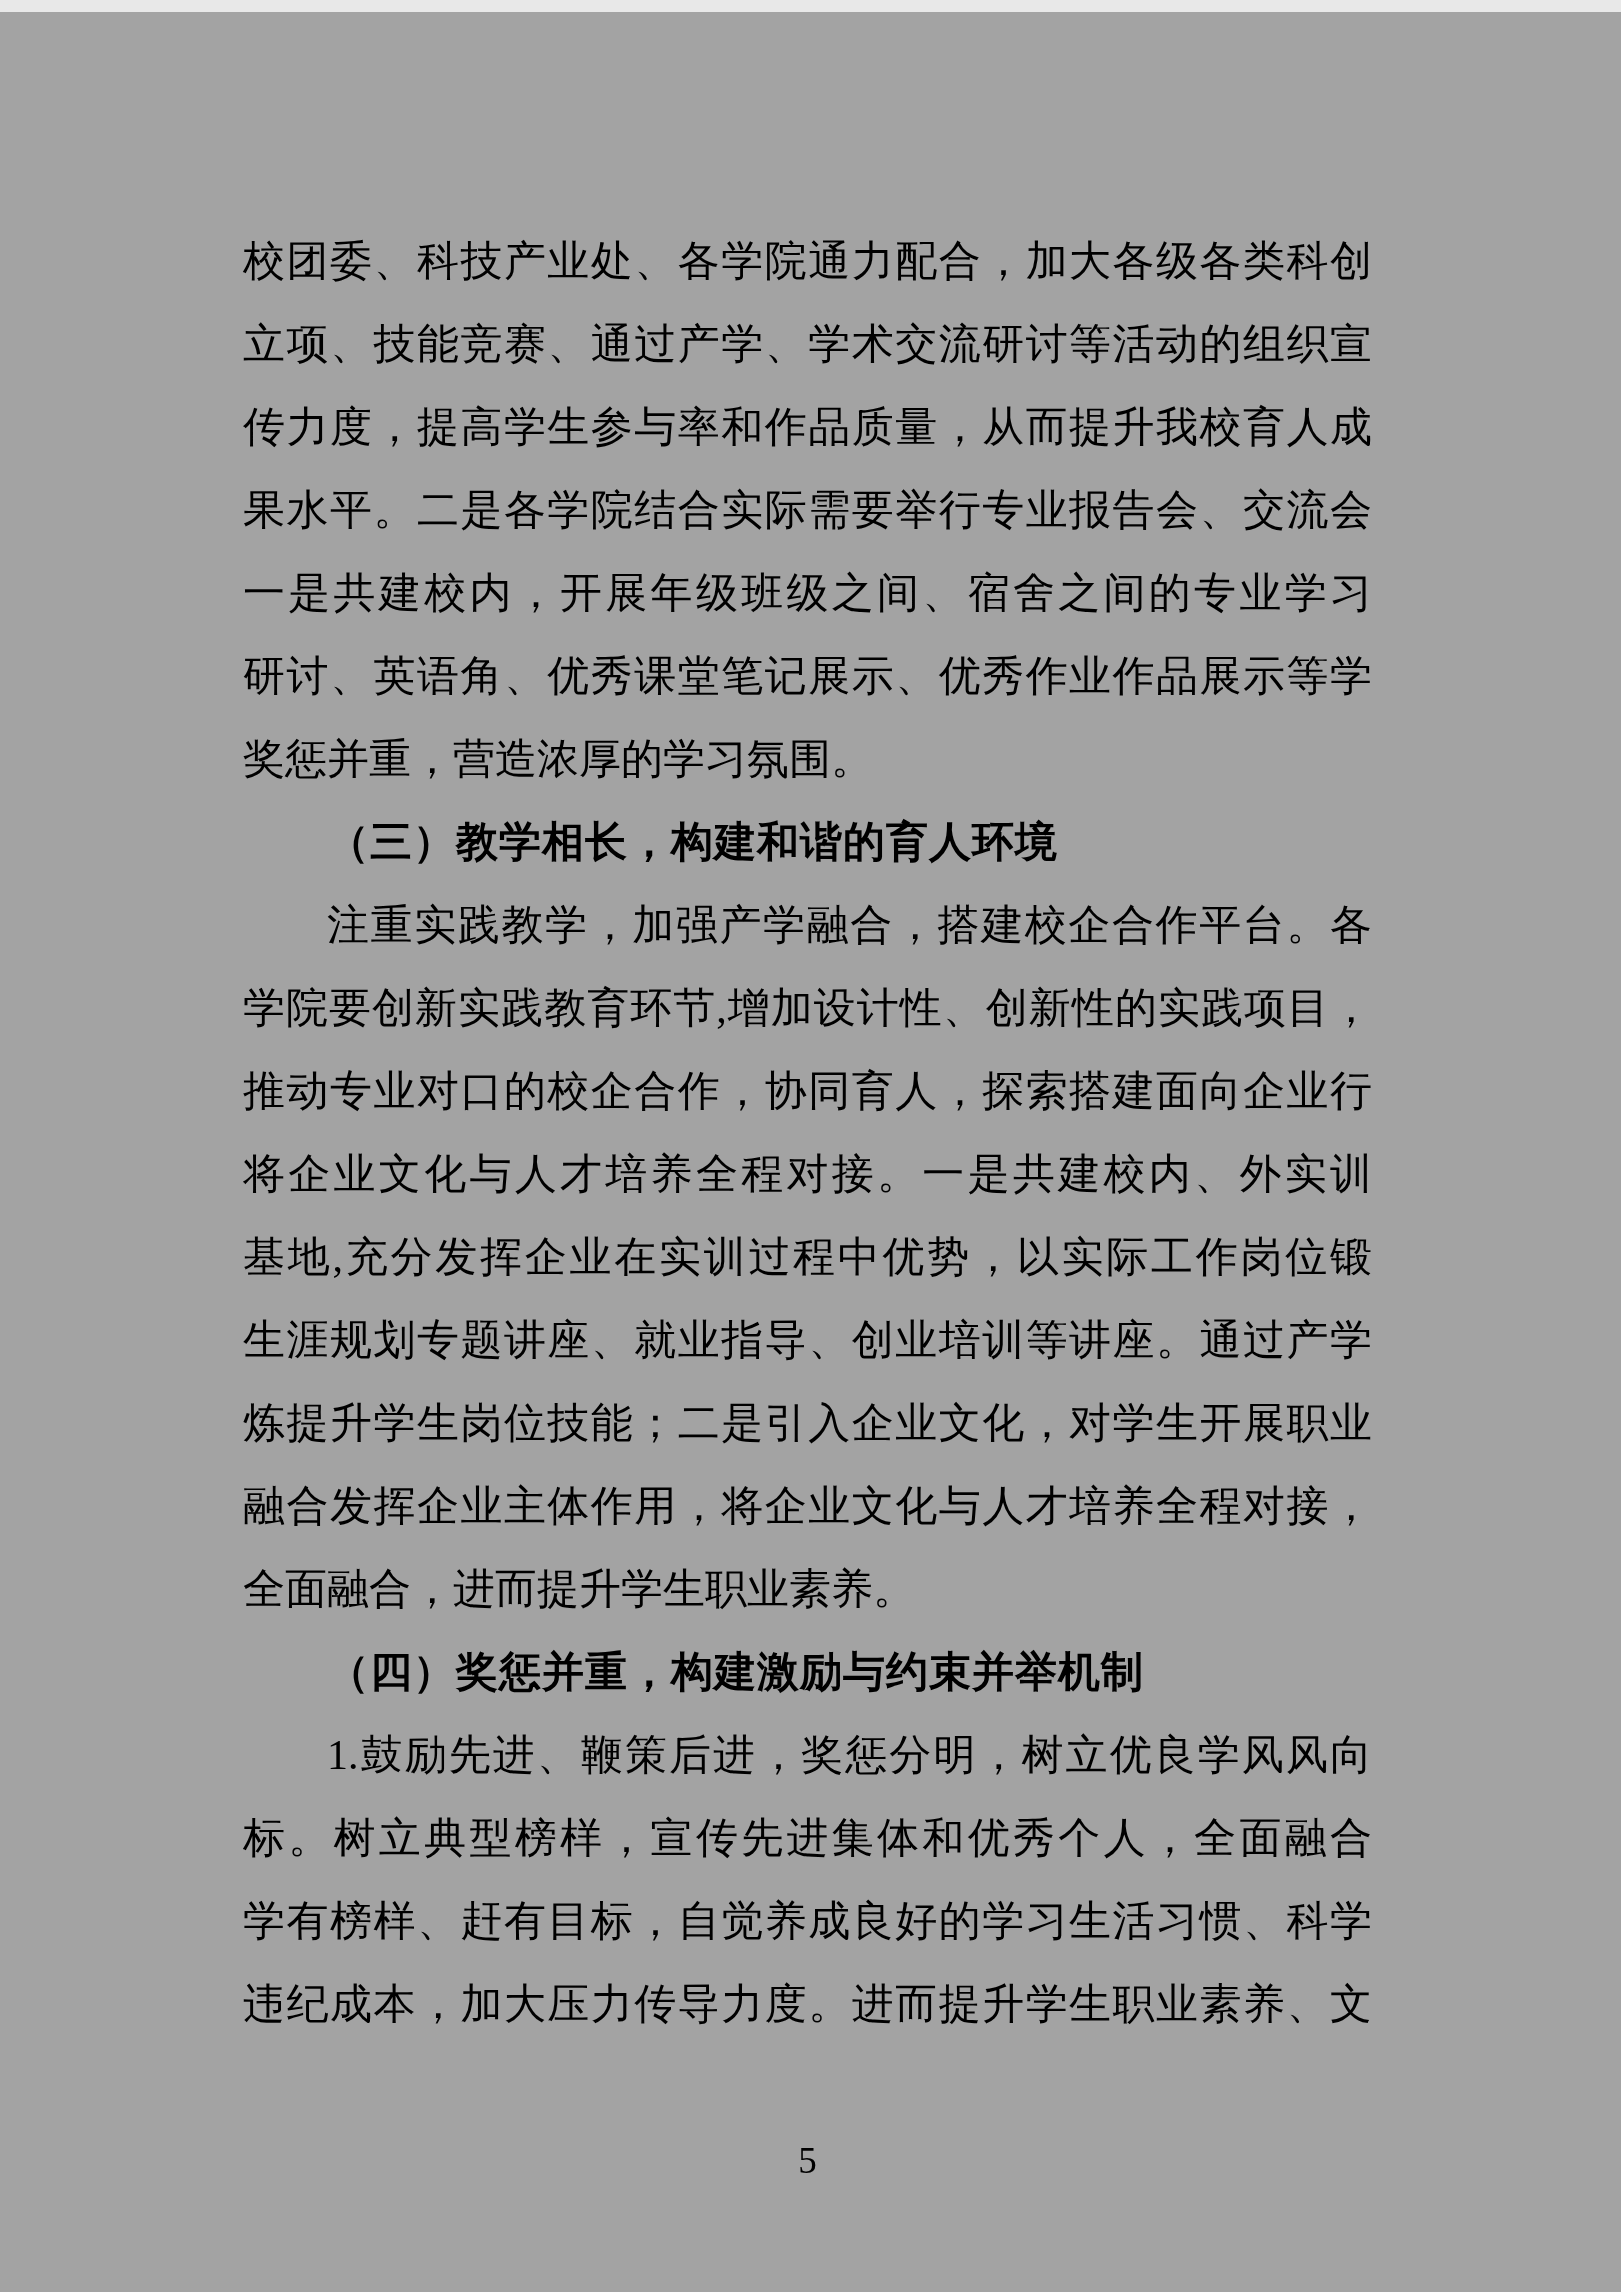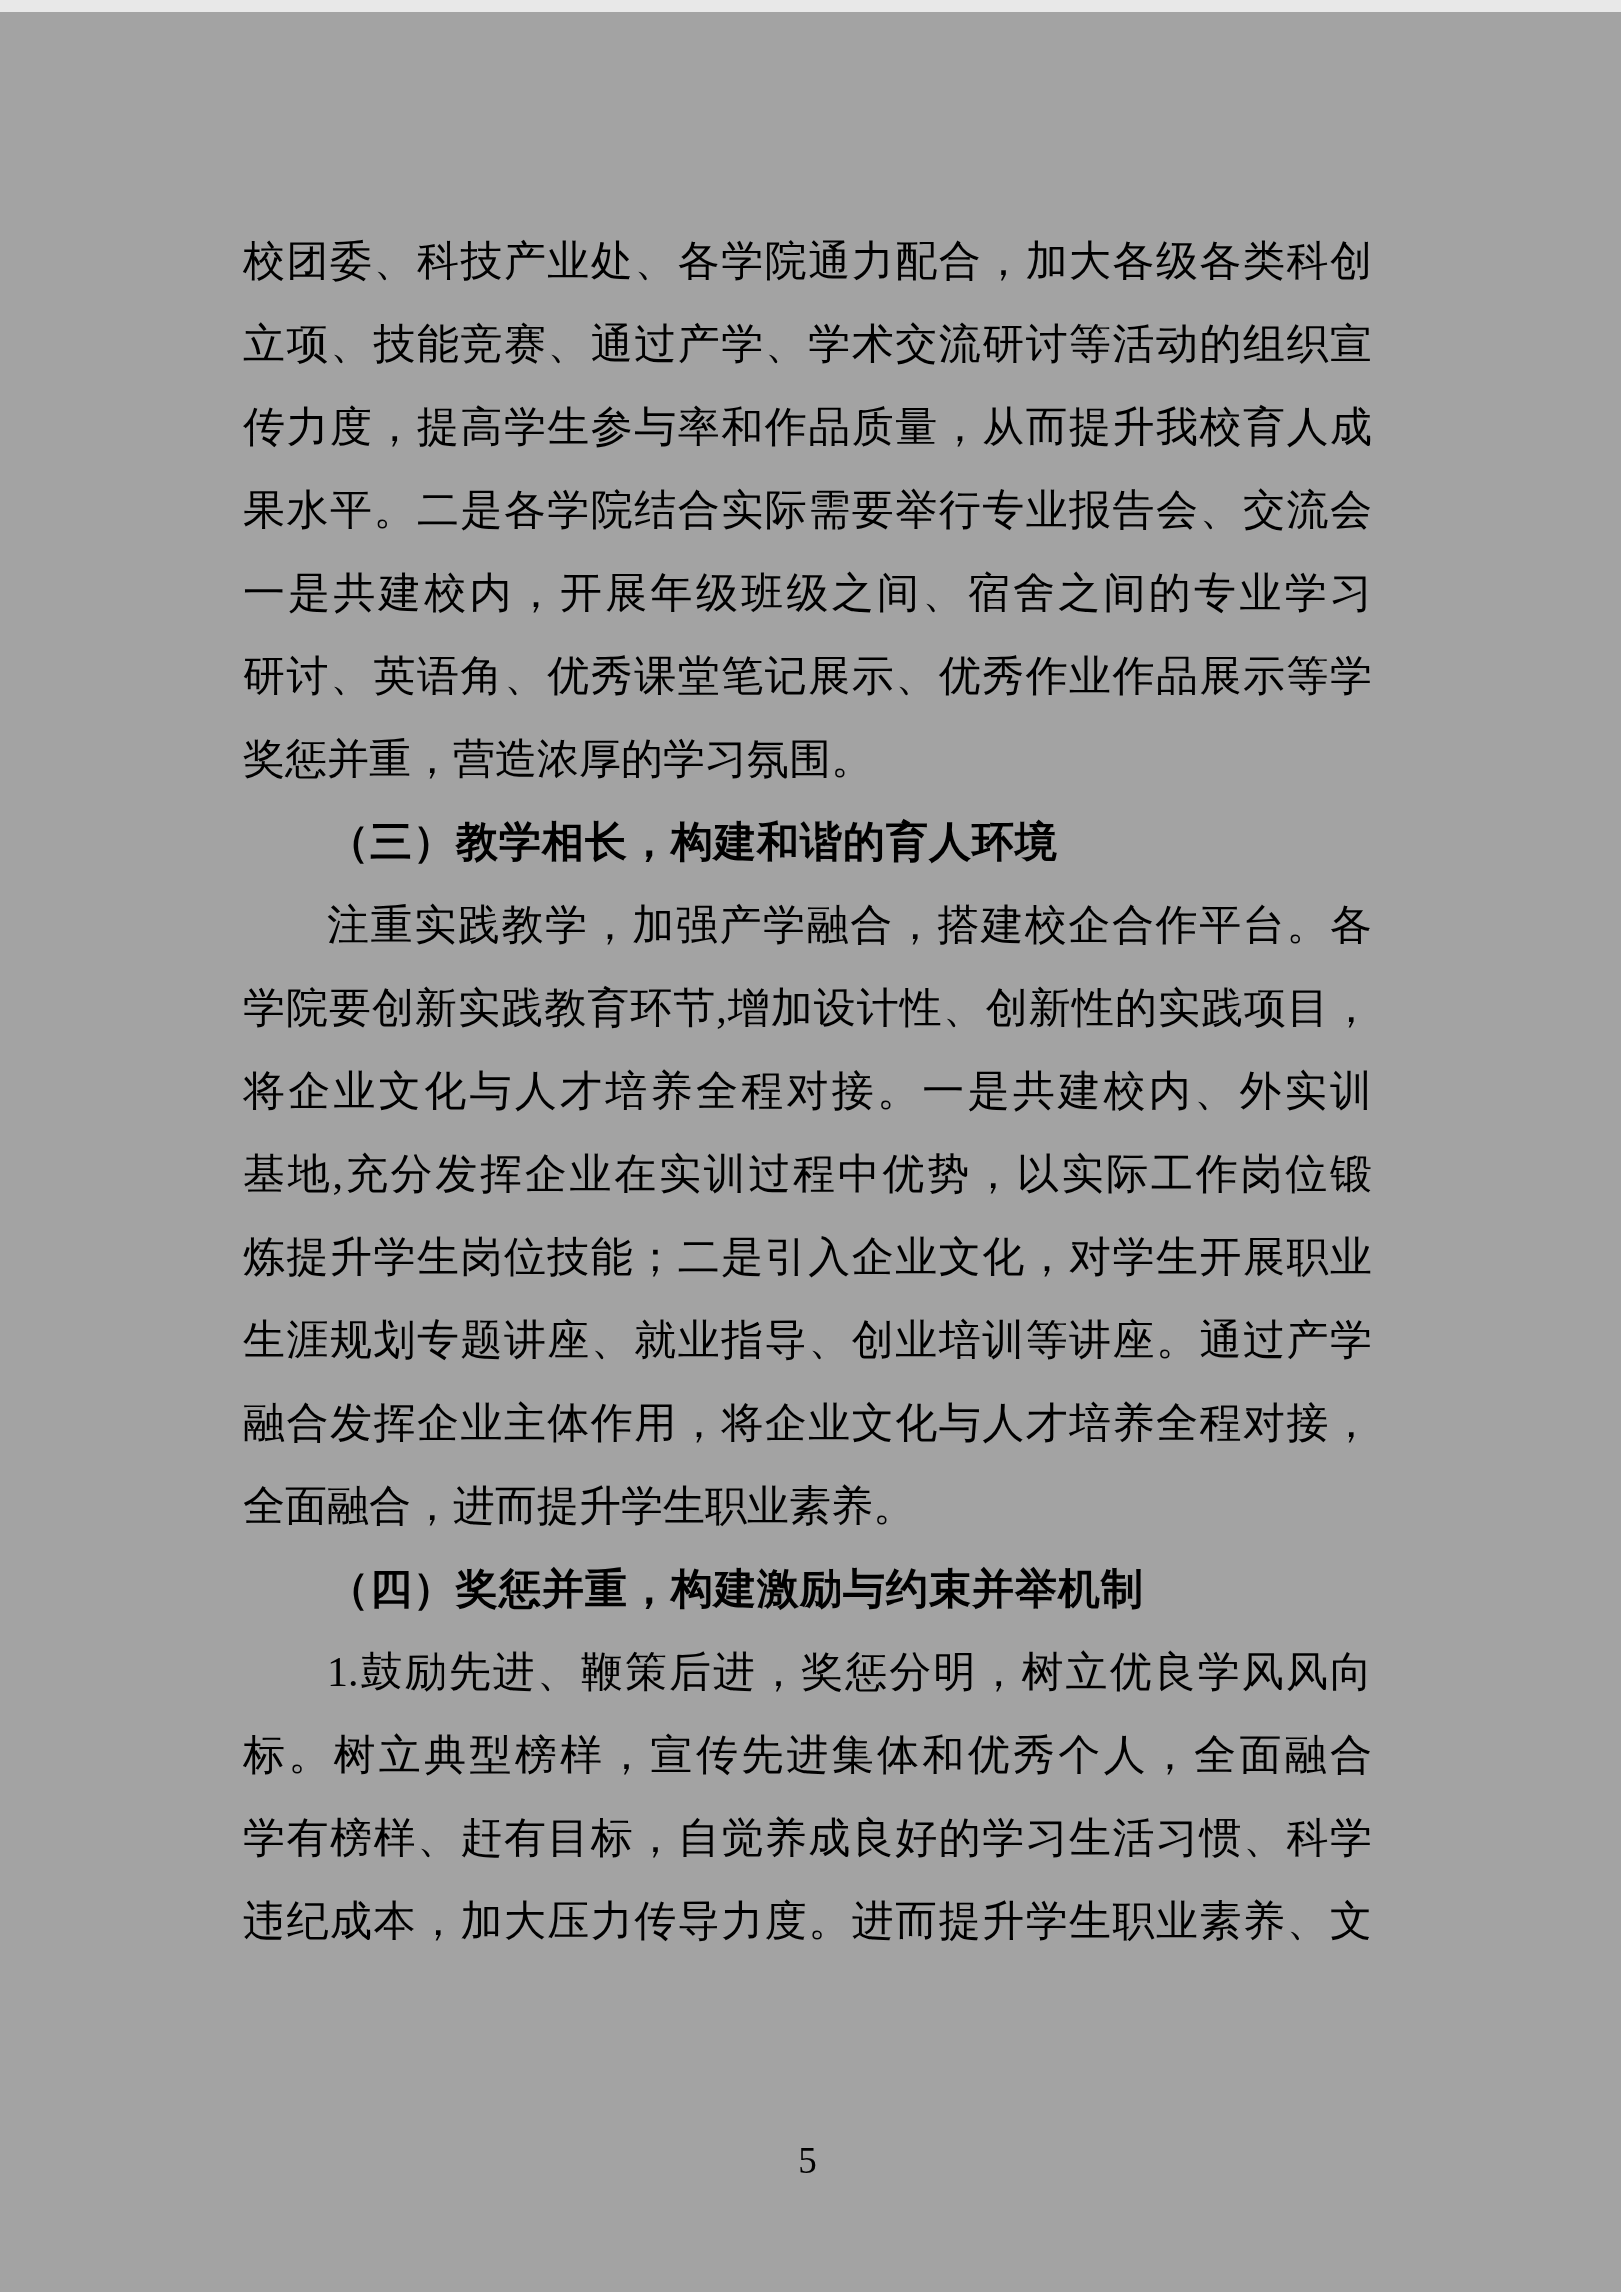--- a/index.html
+++ b/index.html
@@ -63,24 +63,25 @@
     <div class="line fill">校团委、科技产业处、各学院通力配合，加大各级各类科创</div>
     <div class="line fill">立项、技能竞赛、通过产学、学术交流研讨等活动的组织宣</div>
     <div class="line fill">传力度，提高学生参与率和作品质量，从而提升我校育人成</div>
     <div class="line fill">果水平。二是各学院结合实际需要举行专业报告会、交流会</div>
     <div class="line fill">一是共建校内，开展年级班级之间、宿舍之间的专业学习</div>
     <div class="line fill">研讨、英语角、优秀课堂笔记展示、优秀作业作品展示等学</div>
     <div class="line">奖惩并重，营造浓厚的学习氛围。</div>
     <div class="line heading">（三）教学相长，构建和谐的育人环境</div>
     <div class="line fill indent">注重实践教学，加强产学融合，搭建校企合作平台。各</div>
     <div class="line fill">学院要创新实践教育环节,增加设计性、创新性的实践项目，</div>
+    <div class="line fill">推动专业对口的校企合作，协同育人，探索搭建面向企业行</div>
     <div class="line fill">将企业文化与人才培养全程对接。一是共建校内、外实训</div>
     <div class="line fill">基地,充分发挥企业在实训过程中优势，以实际工作岗位锻</div>
+    <div class="line fill">生涯规划专题讲座、就业指导、创业培训等讲座。通过产学</div>
     <div class="line fill">炼提升学生岗位技能；二是引入企业文化，对学生开展职业</div>
-    <div class="line fill">生涯规划专题讲座、就业指导、创业培训等讲座。通过产学</div>
     <div class="line fill">融合发挥企业主体作用，将企业文化与人才培养全程对接，</div>
     <div class="line">全面融合，进而提升学生职业素养。</div>
     <div class="line heading">（四）奖惩并重，构建激励与约束并举机制</div>
     <div class="line fill indent">1.鼓励先进、鞭策后进，奖惩分明，树立优良学风风向</div>
     <div class="line fill">标。树立典型榜样，宣传先进集体和优秀个人，全面融合</div>
     <div class="line fill">学有榜样、赶有目标，自觉养成良好的学习生活习惯、科学</div>
     <div class="line fill">违纪成本，加大压力传导力度。进而提升学生职业素养、文</div>
   </div>
   <div class="page-number">5</div>
 </div>

